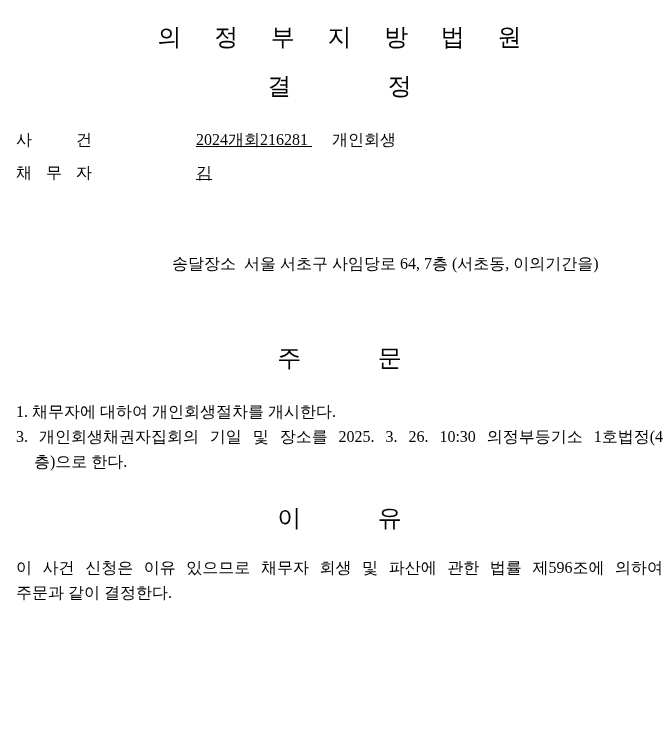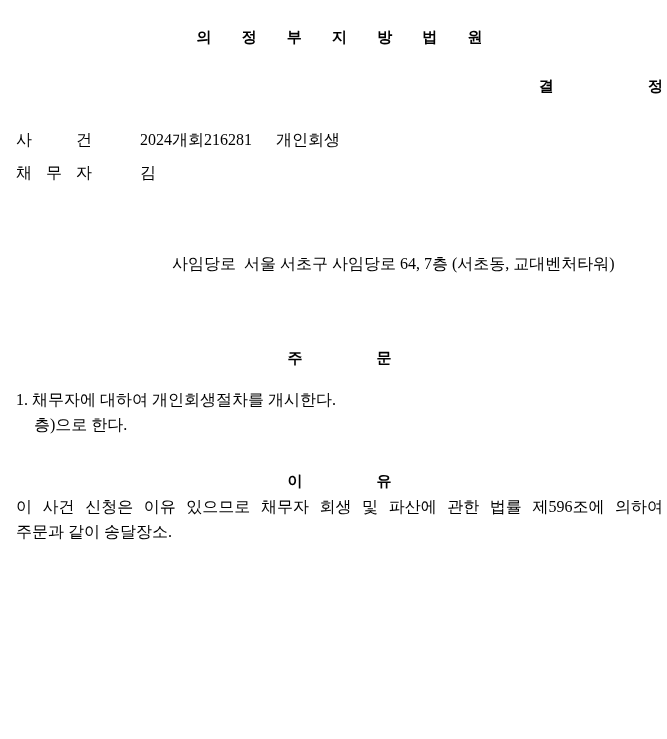--- a/index.html
+++ b/index.html
@@ -16,68 +16,68 @@
     overflow: hidden;
   }
   .page {
     box-sizing: border-box;
     width: 667px;
     height: 739px;
     padding: 0 4px 0 16px;
   }
   .heading {
     font-family: "Liberation Sans", "DejaVu Sans", sans-serif;
-    font-weight: bold;
-    font-size: 15px;
+    font-weight: normal;
+    font-size: 24px;
     line-height: 26px;
     text-align: center;
     white-space: pre;
   }
   .court-title {
     margin-top: 24px;
     word-spacing: 26px;
   }
   .doc-type {
     margin-top: 23px;
     word-spacing: 90px;
-    text-align: right;
   }
   .info-row {
     display: flex;
     align-items: flex-start;
     line-height: 25px;
   }
   .case-row { margin-top: 28px; }
   .debtor-row { margin-top: 8px; }
   .info-label {
     display: flex;
     justify-content: space-between;
     width: 76px;
     flex: 0 0 76px;
   }
-  .info-value { margin-left: 48px; }
+  .info-value { margin-left: 104px; text-decoration: underline; }
   .case-type { display: inline-block; margin-left: 20px; }
   .address-block {
     margin-top: 21px;
     margin-left: 156px;
     line-height: 23px;
     white-space: pre-wrap;
   }
   .order-heading { margin-top: 24px; word-spacing: 70px; }
   .reason-heading { margin-top: 31px; word-spacing: 70px; }
   .order-items {
-    margin-top: 16px;
+    margin-top: 28px;
     line-height: 25px;
   }
   .order-line.cont { padding-left: 18px; }
   .justify-full {
     text-align: justify;
     text-align-last: justify;
   }
   .reason-text {
+    margin-top: 24px;
     line-height: 25px;
   }
 </style>
 </head>
 <body>
 
 <div class="page">
 
   <div class="heading court-title">의 정 부 지 방 법 원</div>
 
@@ -97,30 +97,31 @@
   <div class="info-row debtor-row">
     <span class="info-label">
       <span>채</span>
       <span>무</span>
       <span>자</span>
     </span>
     <span class="info-value">김</span>
   </div>
 
   <div class="address-block">
-    <div>사임당로  서울 서초구 사임당로 64, 7층 (서초동, 교대벤처타워)</div>
+    <div>송달장소  서울 서초구 사임당로 64, 7층 (서초동, 이의기간을)</div>
   </div>
 
   <div class="heading order-heading">주 문</div>
 
   <div class="order-items">
     <div class="order-line">1. 채무자에 대하여 개인회생절차를 개시한다.</div>
+    <div class="order-line justify-full">3. 개인회생채권자집회의 기일 및 장소를 2025. 3. 26. 10:30 의정부등기소 1호법정(4</div>
     <div class="order-line cont">층)으로 한다.</div>
   </div>
 
   <div class="heading reason-heading">이 유</div>
 
   <div class="reason-text">
     <div class="justify-full">이 사건 신청은 이유 있으므로 채무자 회생 및 파산에 관한 법률 제596조에 의하여</div>
-    <div>주문과 같이 송달장소.</div>
+    <div>주문과 같이 결정한다.</div>
   </div>
 
 </div>
 
 </body></html>

